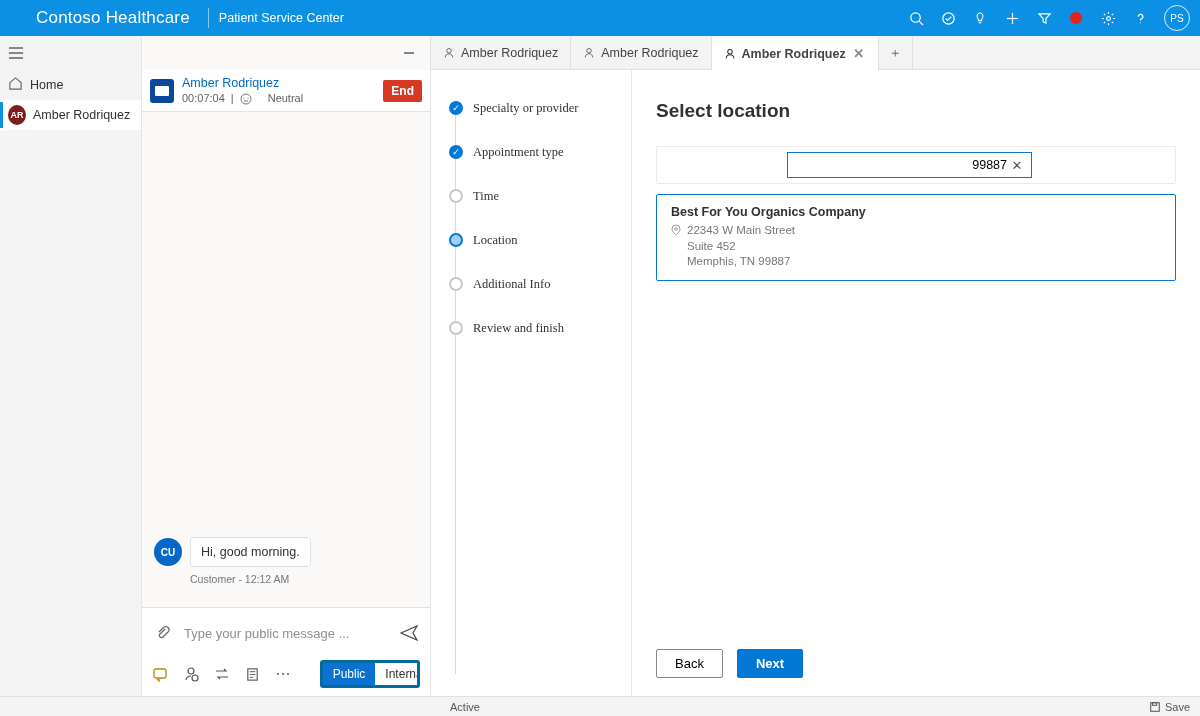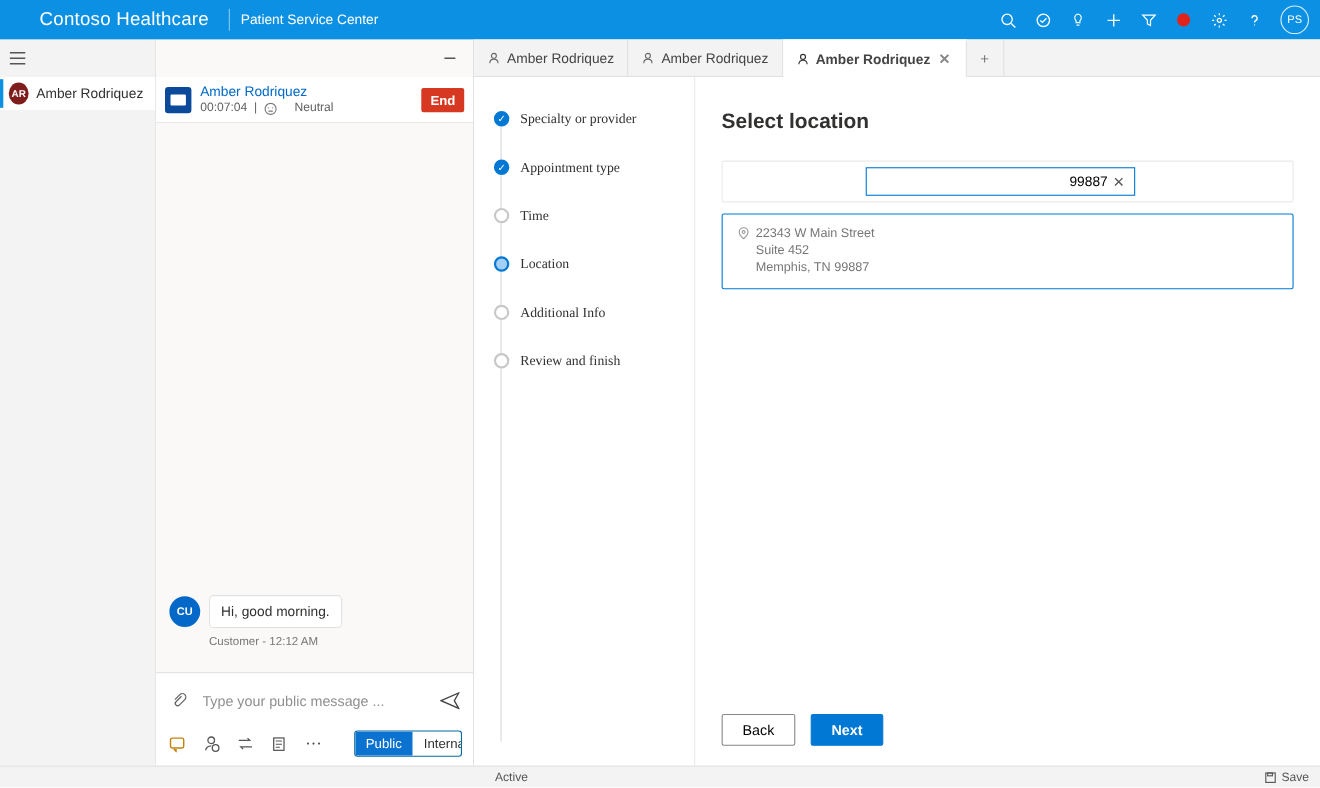--- a/index.html
+++ b/index.html
@@ -49,21 +49,21 @@
   .chat-msg-meta { font-size:10.5px; color:#777; margin:6px 0 12px 36px; }
 
   .chat-input-area { border-top:1px solid #e1e1e1; padding:8px 10px; background:#fff; }
   .chat-input-row { display:flex; align-items:center; gap:8px; height:34px; }
   .chat-input-row input { flex:1; border:none; outline:none; font-size:13px; color:#333; }
   .chat-input-row input::placeholder { color:#8f8f8f; }
   .chat-input-row .icon-btn { width:22px; height:22px; display:flex; align-items:center; justify-content:center; cursor:pointer; color:#555; }
   .chat-toolbar-row { display:flex; align-items:center; gap:14px; margin-top:10px; }
   .chat-toolbar-row .tb-icon { width:20px; height:20px; display:flex; align-items:center; justify-content:center; cursor:pointer; color:#555; }
   .chat-toolbar-row .spacer { flex:1; }
-  .toggle { display:flex; border:1px solid #0369a1; border-radius:3px; overflow:hidden; font-size:12px; }
+  .toggle { display:flex; border:3px solid #0369a1; border-radius:3px; overflow:hidden; font-size:12px; }
   .toggle .opt { padding:4px 10px; cursor:pointer; }
   .toggle .opt.active { background:#0b72d0; color:#fff; }
 
   
   .workspace { flex:1; display:flex; flex-direction:column; min-width:0; background:#fff; }
   .tabbar { height:34px; background:#f3f3f3; border-bottom:1px solid #e1e1e1; display:flex; align-items:stretch; }
   .tab { display:flex; align-items:center; gap:6px; padding:0 12px; font-size:12.5px; color:#444; border-right:1px solid #e1e1e1; cursor:pointer; position:relative; }
   .tab .close { width:14px; display:inline-flex; justify-content:center; font-size:13px; color:#888; }
   .tab.active { background:#fff; border-top:2px solid #fff; font-weight:600; }
   .tab.active::before { content:''; position:absolute; left:0; right:0; bottom:-1px; height:1px; background:#fff; }
@@ -163,20 +163,26 @@
 
 <div class="main">
 
   <div class="nav-rail">
     <div class="hamburger">
       <svg width="16" height="14" viewBox="0 0 16 14">
           <line x1="1" y1="2" x2="15" y2="2" stroke="#555" stroke-width="1.4"></line>
           <line x1="1" y1="7" x2="15" y2="7" stroke="#555" stroke-width="1.4"></line>
           <line x1="1" y1="12" x2="15" y2="12" stroke="#555" stroke-width="1.4"></line>
         </svg>
+    </div>
+    <div class="nav-item">
+      <span class="home-icon"><svg width="15" height="15" viewBox="0 0 16 16" fill="none">
+            <path d="M2 7l6-5 6 5v7H2z" stroke-width="1.2"></path>
+          </svg></span>
+      <span>Home</span>
     </div>
     <div class="nav-item active">
       <span class="mini-avatar">AR</span>
       <span>Amber Rodriquez</span>
     </div>
   </div>
 
   <div class="chat-col">
     <div class="chat-controls">
       <span class="min-btn">
@@ -336,20 +342,21 @@
 
         <div class="search-shell">
           <span class="padleft"></span>
           <div class="search-box">
             <input type="text" value="99887" style="">
             <span class="clear">✕</span>
           </div>
         </div>
 
         <div class="result-card">
+          <div class="rc-title">Best For You Organics Company</div>
           <div class="rc-addr">
             <span class="pin"><svg width="10" height="12" viewBox="0 0 10 12" fill="none">
                   <path d="M5 1a4 4 0 0 0-4 4c0 3 4 6 4 6s4-3 4-6a4 4 0 0 0-4-4z" stroke="#999" stroke-width="1"></path>
                   <circle cx="5" cy="5" r="1.3" stroke="#999" stroke-width="1"></circle>
                 </svg></span>
             <span>
               <span>22343 W Main Street</span><br>
               <span>Suite 452</span><br>
               <span>Memphis, TN 99887</span>
             </span>

